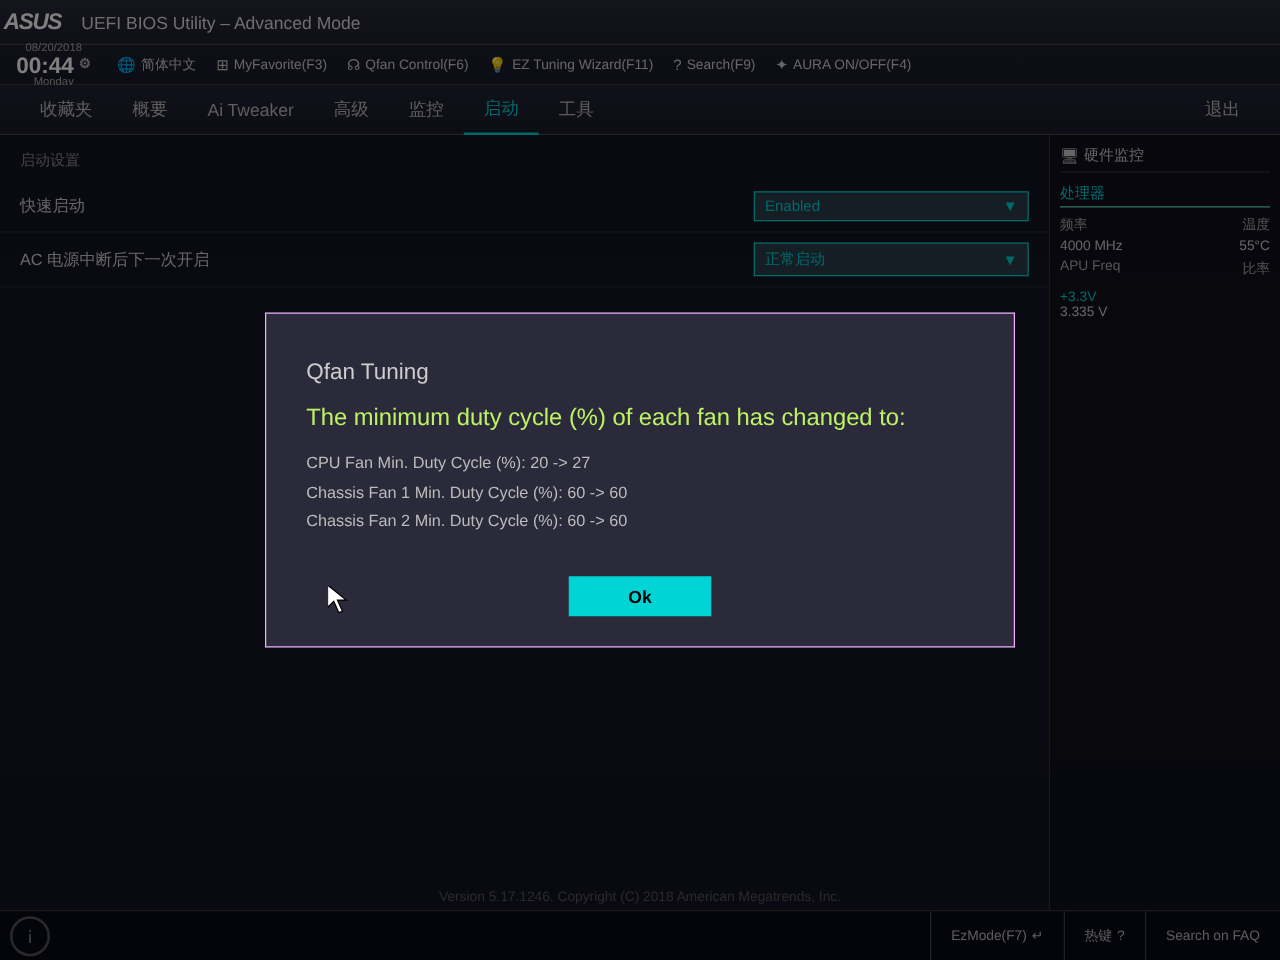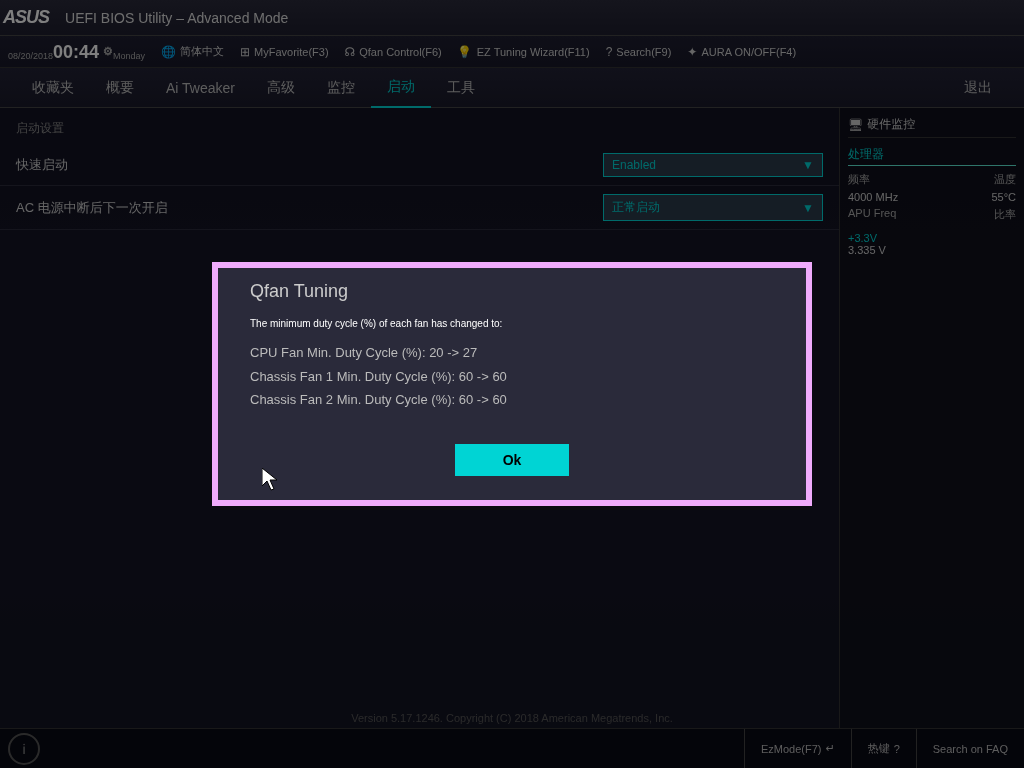--- a/index.html
+++ b/index.html
@@ -56,22 +56,22 @@
       height: 32px;
       display: flex;
       align-items: center;
       padding: 0 8px;
       gap: 16px;
       border-bottom: 1px solid #333;
     }
 
     .toolbar-datetime {
       display: flex;
-      flex-direction: row;
-      align-items: flex-end;
+      flex-direction: column;
+      align-items: center;
       min-width: 70px;
     }
 
     .toolbar-date {
       font-size: 9px;
       color: #aaa;
       line-height: 1;
     }
 
     .toolbar-time {
@@ -251,36 +251,36 @@
       top: 0; left: 0; right: 0; bottom: 0;
       background: rgba(0, 0, 0, 0.5);
       z-index: 100;
       display: flex;
       align-items: center;
       justify-content: center;
     }
 
     .modal {
       background: #2a2a3a;
-      border: 6px solid #f0abfc;
+      border: 1px solid #f0abfc;
       width: 600px;
-      padding: 13px 32px 24px;
+      padding: 36px 32px 24px;
       position: relative;
     }
 
     .modal-title {
       font-size: 18px;
       color: #ccc;
       margin-bottom: 16px;
       font-weight: normal;
     }
 
     .modal-description {
-      font-size: 10px;
-      color: #ffffff;
+      font-size: 19px;
+      color: #bef264;
       margin-bottom: 12px;
     }
 
     .modal-line {
       font-size: 13px;
       color: #bbb;
       line-height: 1.8;
     }
 
     .modal-footer {

